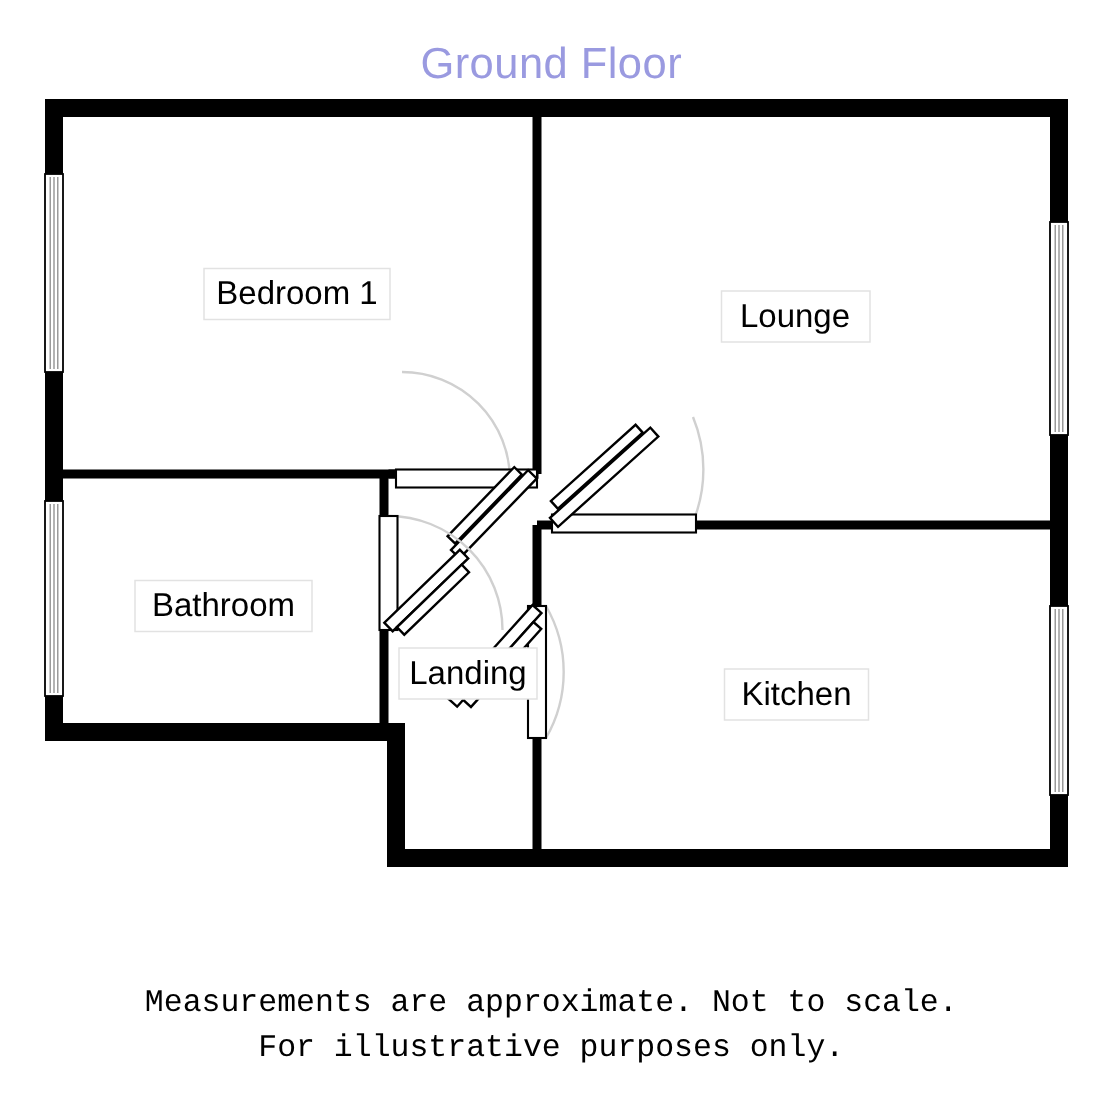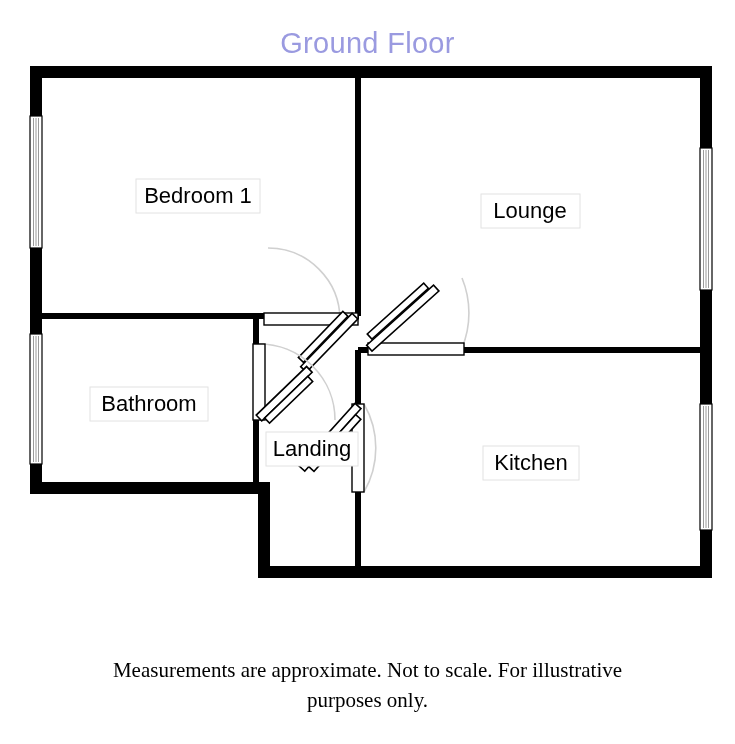--- a/index.html
+++ b/index.html
@@ -30,21 +30,21 @@
     letter-spacing: 0.3px;
     color: #9a9ae0;
     user-select: none;
   }
   .footer-note {
     position: absolute;
     top: 655px;
     left: 0;
     width: 735px;
     text-align: center;
-    font-family: Liberation Serif, serif;
+    font-family: Liberation Mono, monospace;
     font-size: 21px;
     line-height: 30px;
     color: #000000;
     padding: 0 85px;
     box-sizing: border-box;
   }
   svg.plan-svg {
     position: absolute;
     top: 0;
     left: 0;

